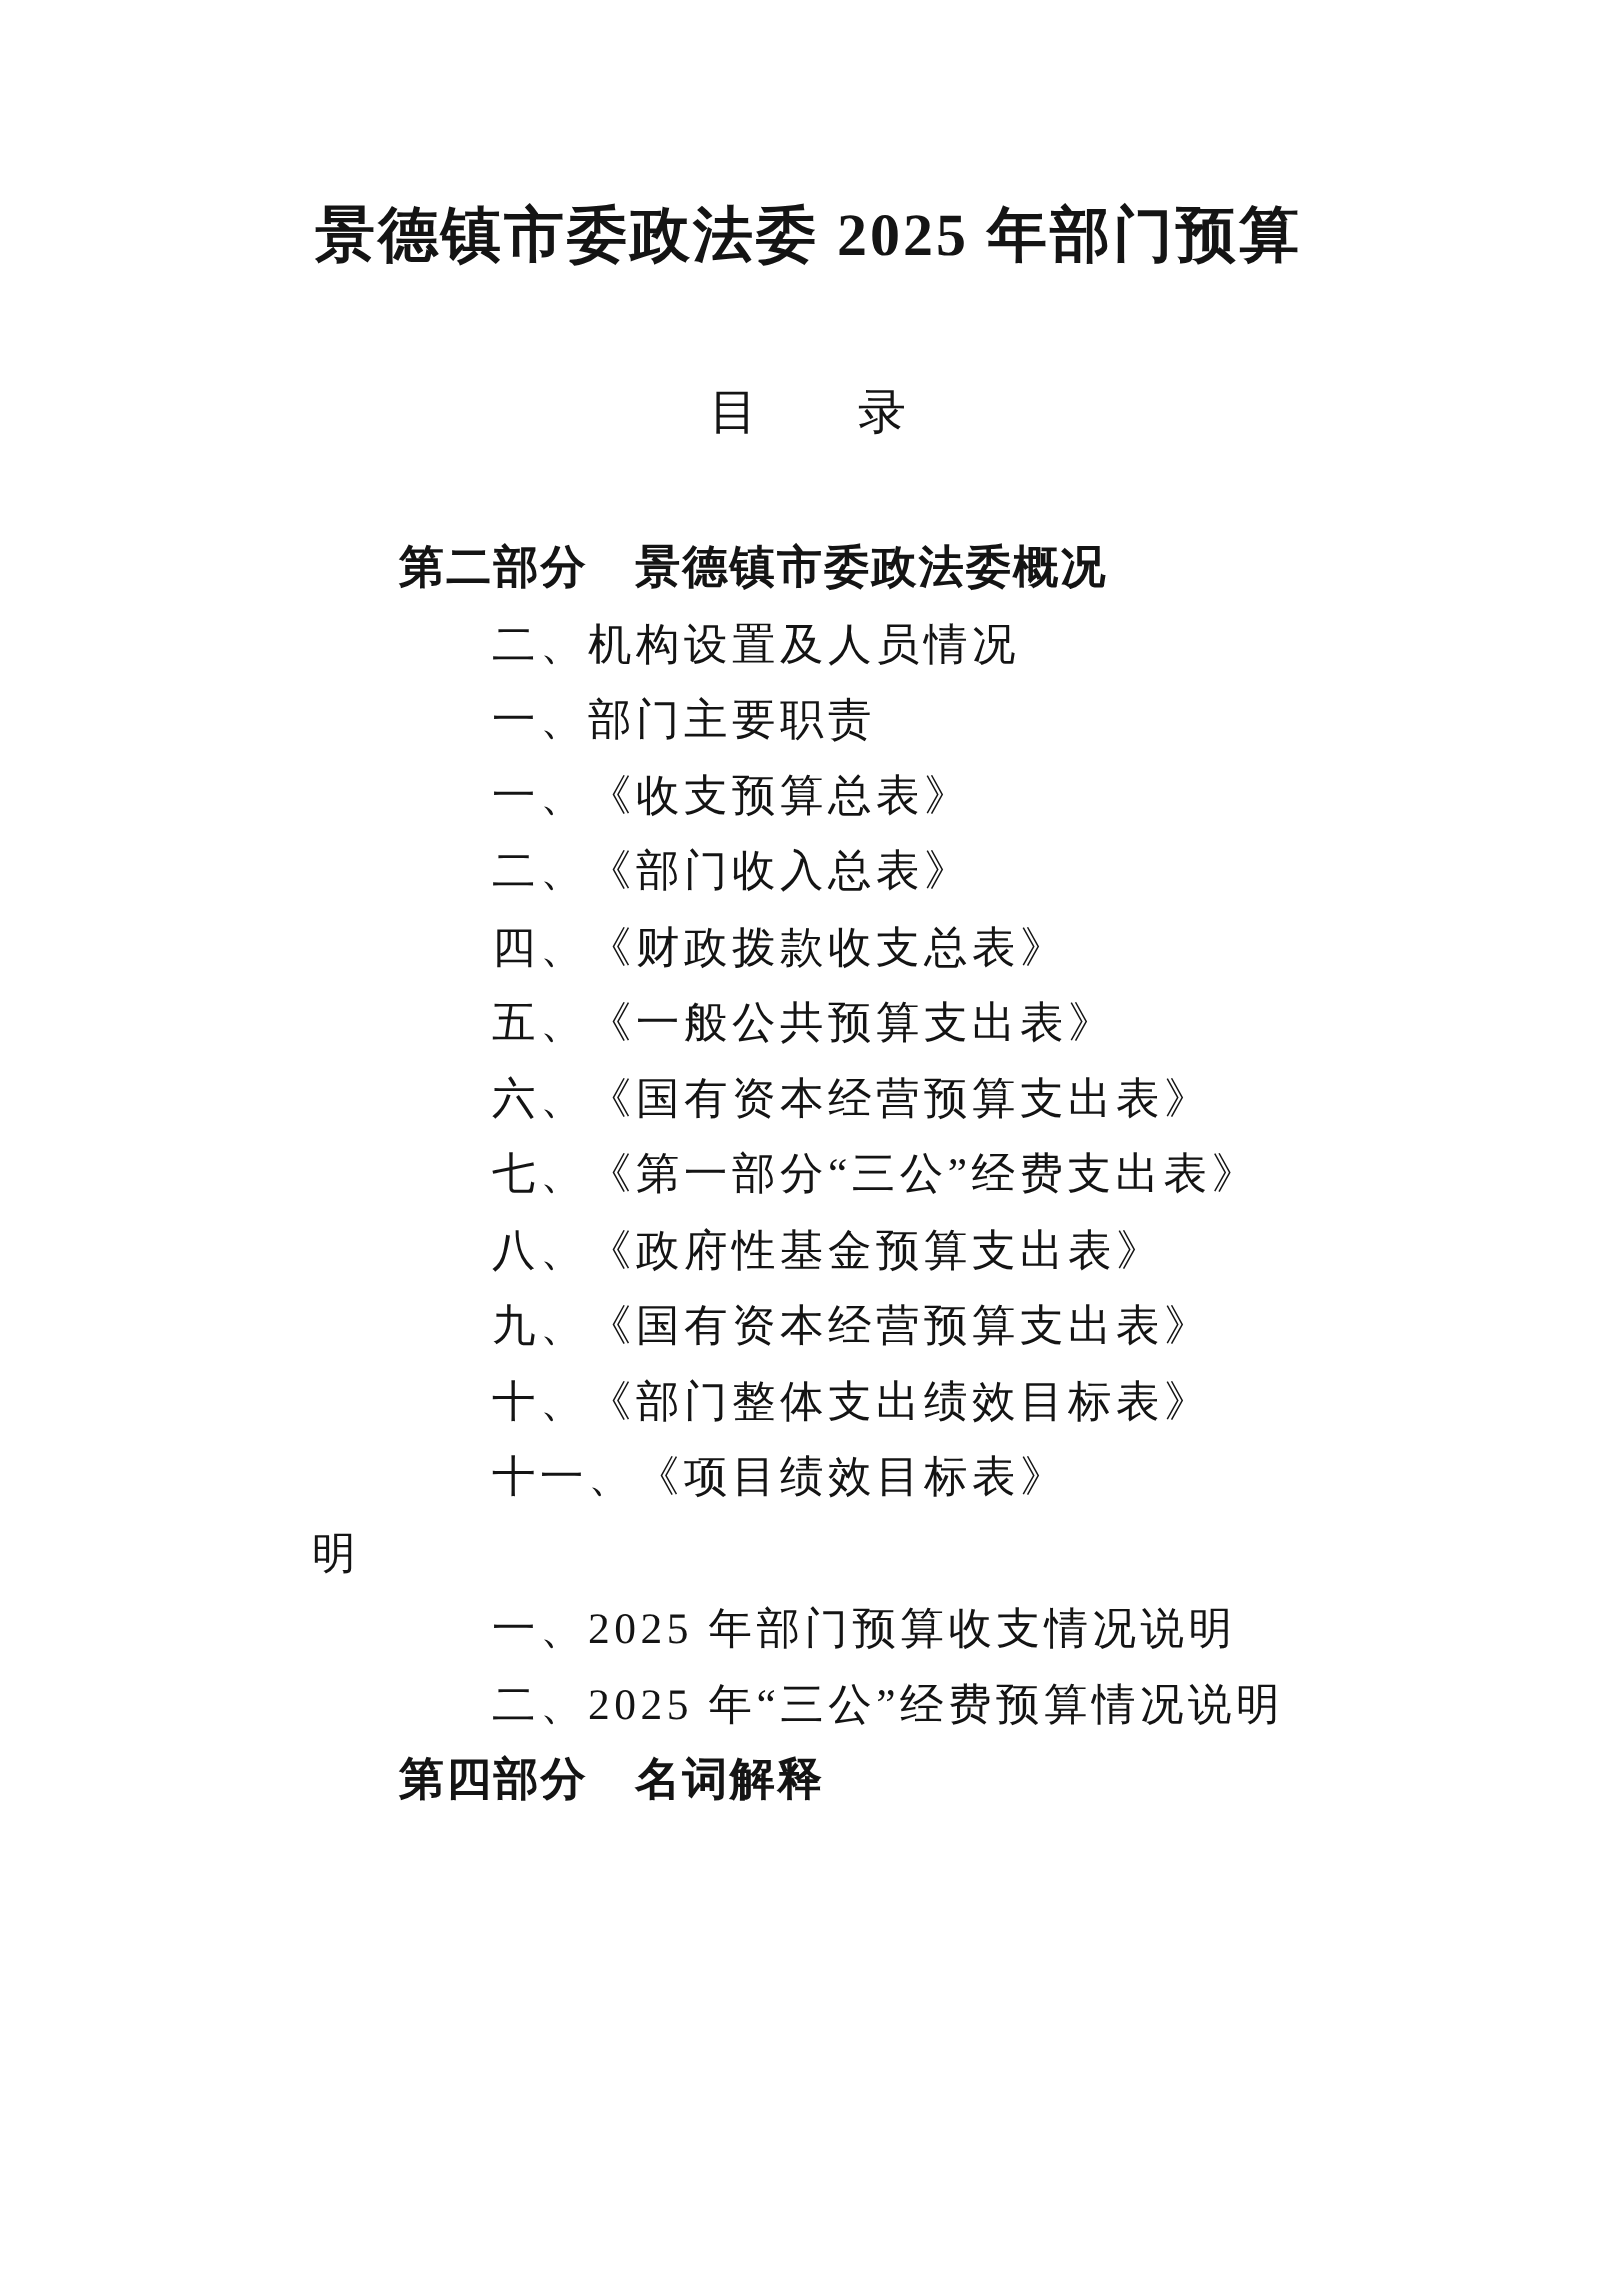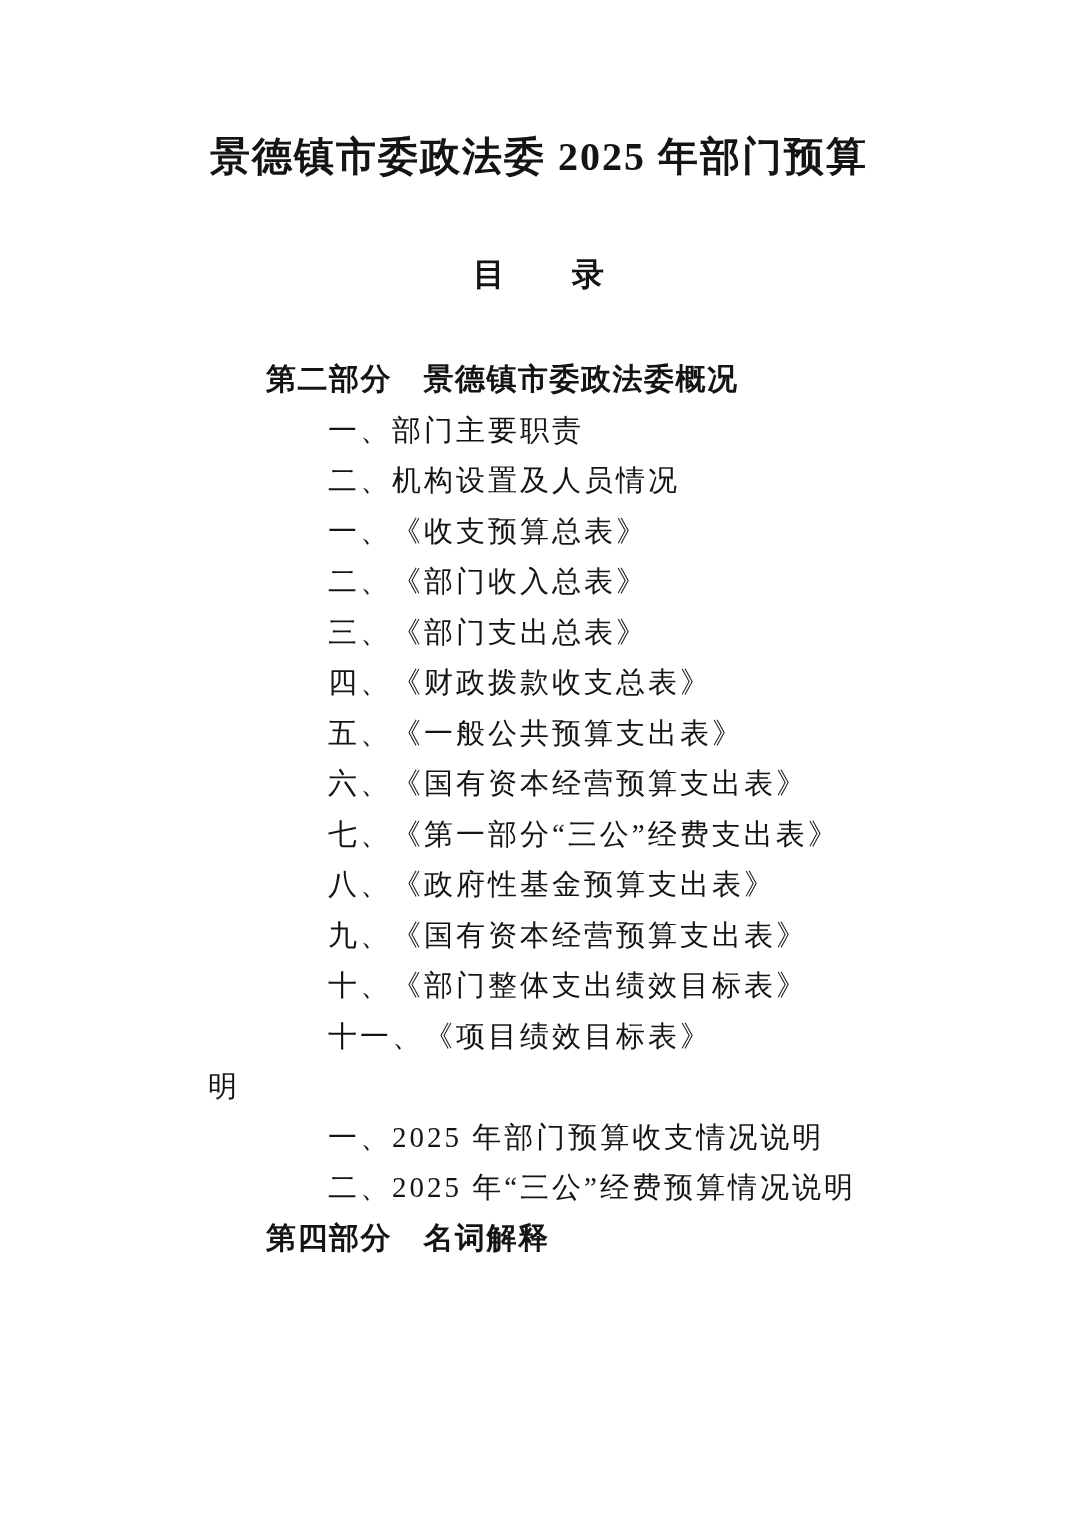--- a/index.html
+++ b/index.html
@@ -28,21 +28,21 @@
     font-weight: bold;
     letter-spacing: 2px;
     white-space: nowrap;
   }
   .toc-heading {
     margin: 0;
     padding-top: 76px;
     text-align: center;
     font-size: 32px;
     line-height: 36px;
-    font-weight: bold;
+    font-weight: normal;
     letter-spacing: 1px;
   }
   .toc-list {
     margin-top: 62px;
   }
   .toc-line {
     font-size: 29px;
     line-height: 50.5px;
     letter-spacing: 3px;
     white-space: nowrap;
@@ -68,30 +68,29 @@
 <div class="page">
 
   <h1 class="doc-title">景德镇市委政法委 2025 年部门预算</h1>
 
   <div class="toc-heading">目　　录</div>
 
   <div class="toc-list">
 
     <div class="toc-line section">第二部分　景德镇市委政法委概况</div>
 
+    <div class="toc-line item">二、机构设置及人员情况</div>
+
     <div class="toc-line item">一、部门主要职责</div>
-
-    <div class="toc-line item">二、机构设置及人员情况</div>
 
 
     <div class="toc-line item">一、《收支预算总表》</div>
 
     <div class="toc-line item">二、《部门收入总表》</div>
 
-    <div class="toc-line item">三、《部门支出总表》</div>
 
     <div class="toc-line item">四、《财政拨款收支总表》</div>
 
     <div class="toc-line item">五、《一般公共预算支出表》</div>
 
     <div class="toc-line item">六、《国有资本经营预算支出表》</div>
 
     <div class="toc-line item">七、《第一部分“三公”经费支出表》</div>
 
     <div class="toc-line item">八、《政府性基金预算支出表》</div>

